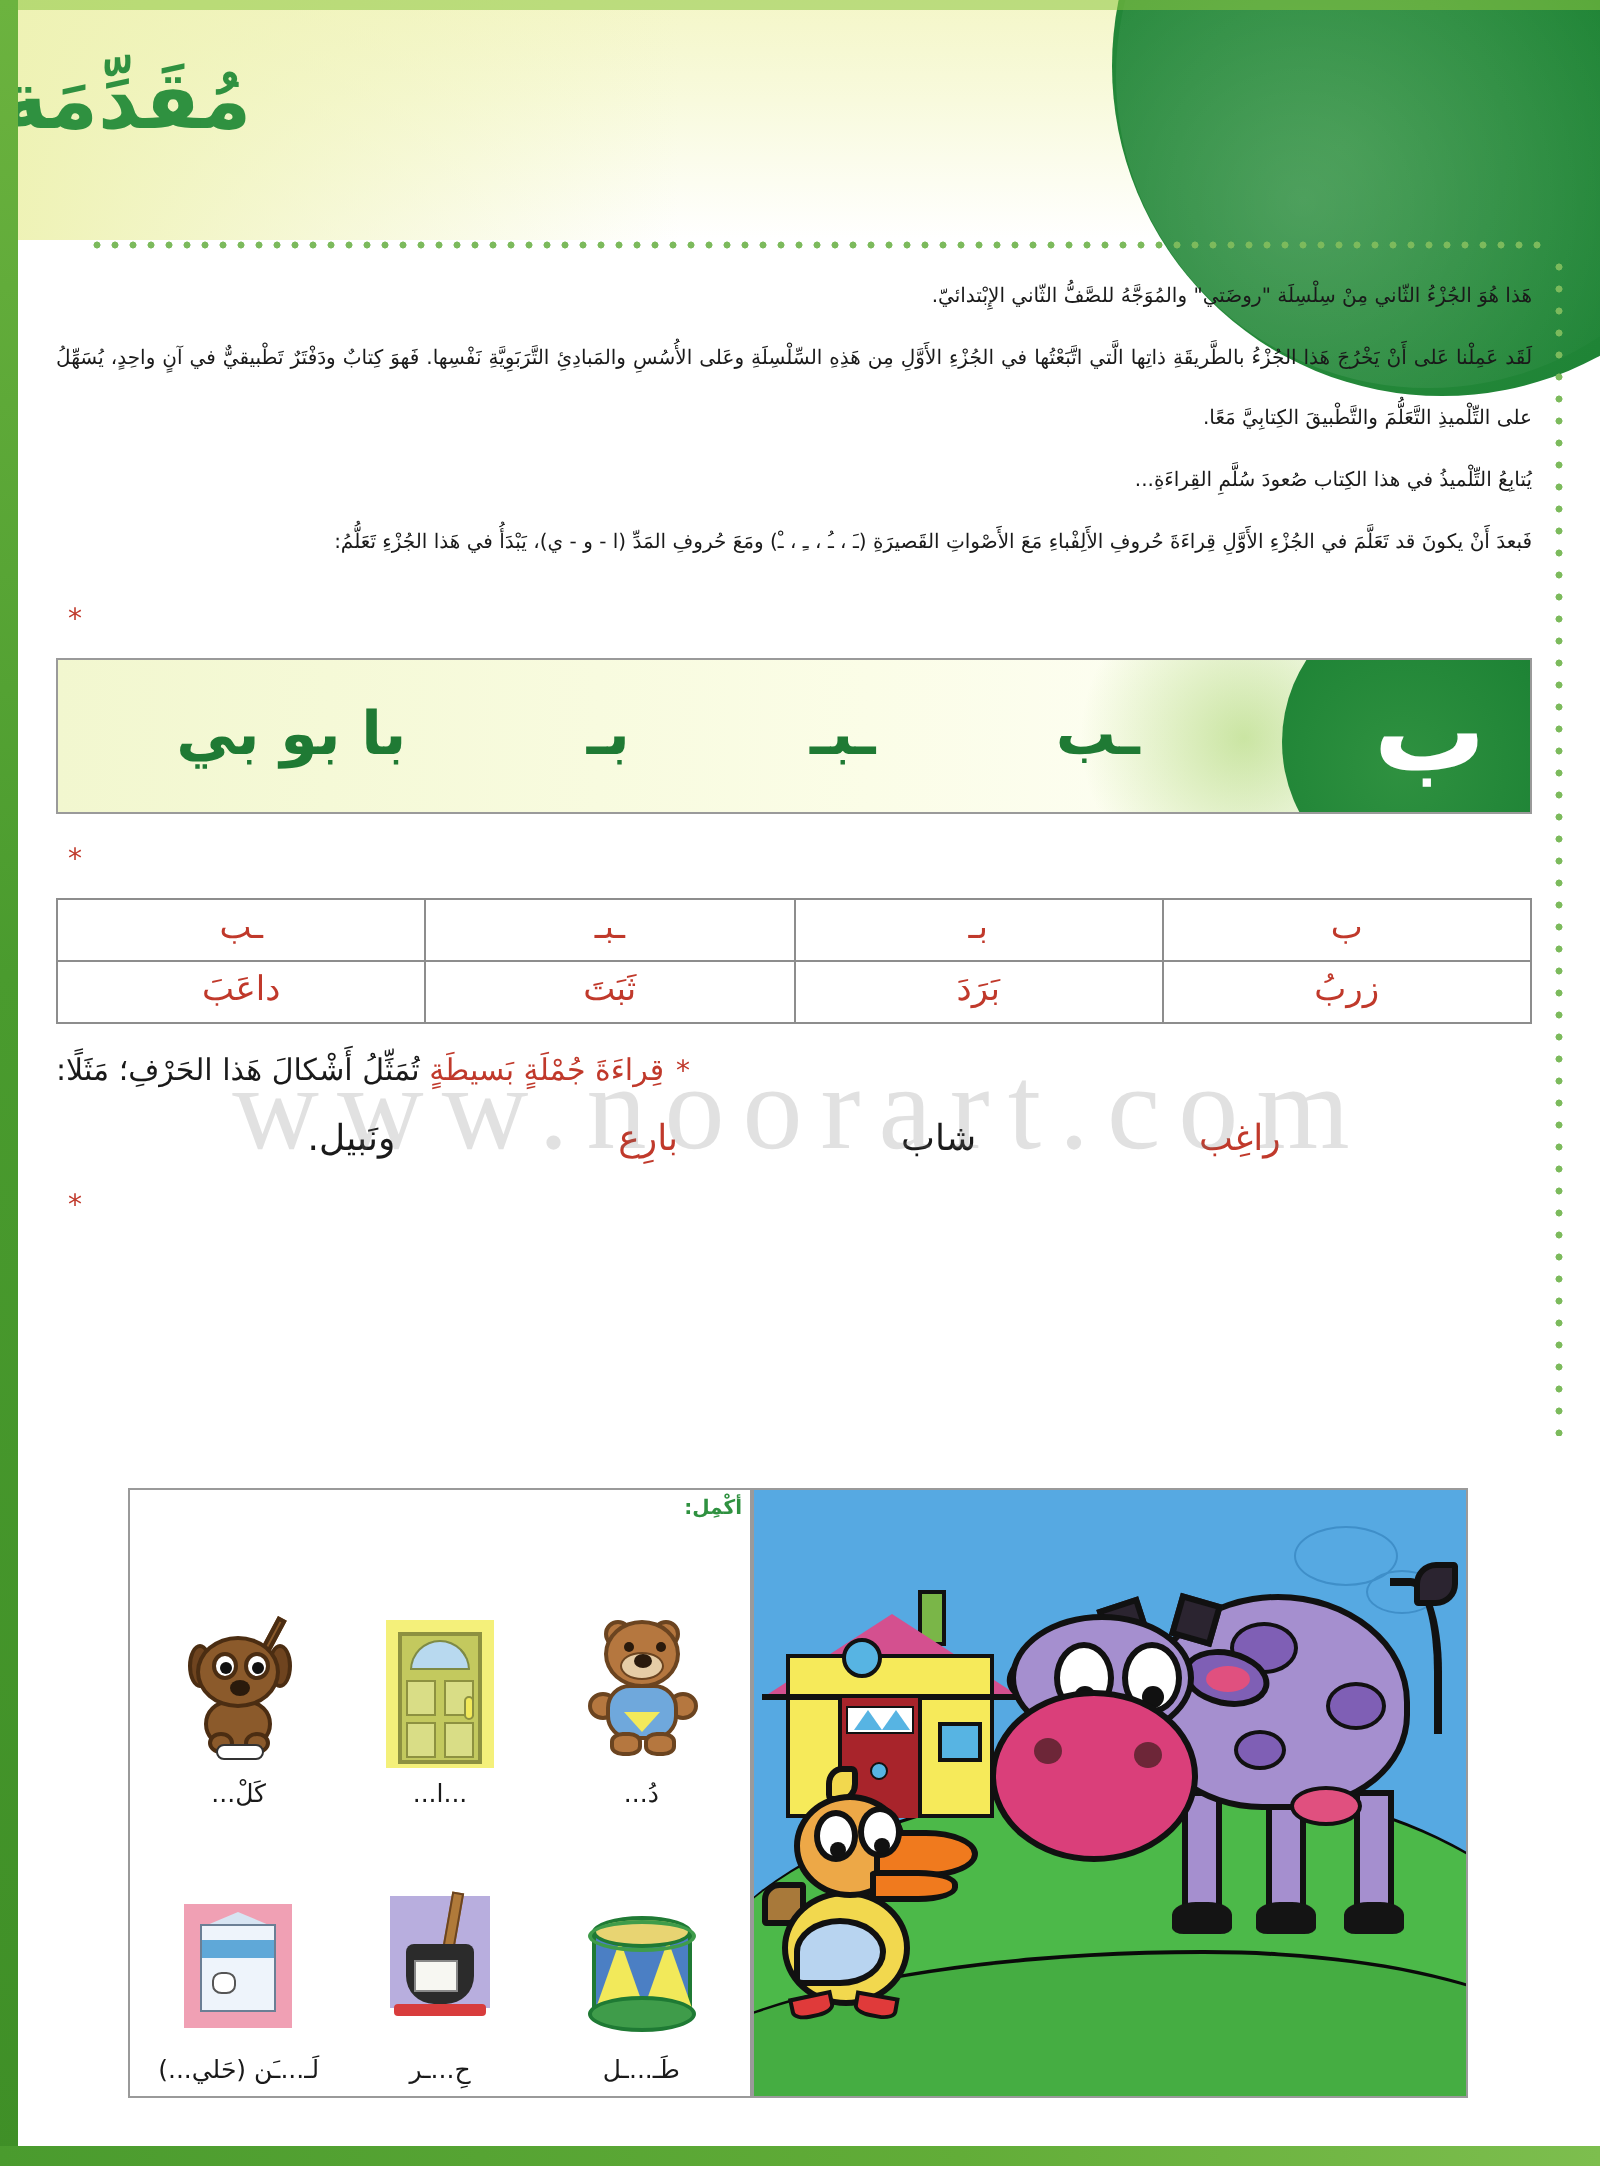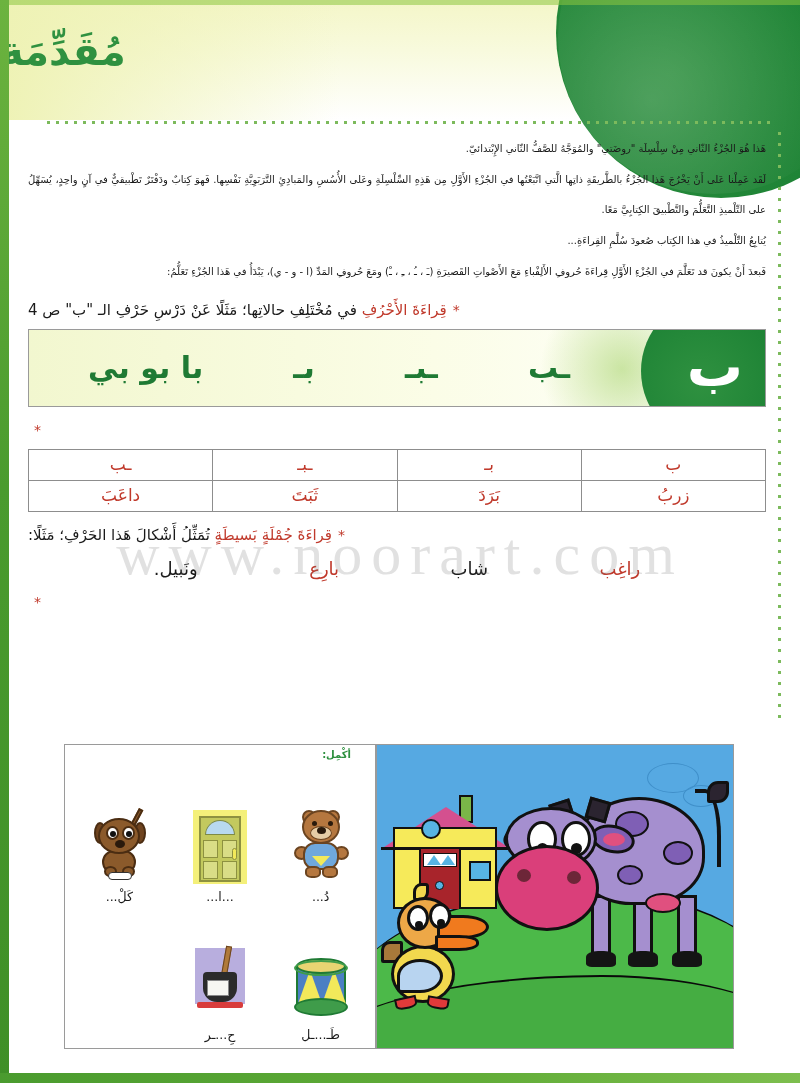--- a/index.html
+++ b/index.html
@@ -229,21 +229,21 @@
   }
   .ex-left {
     width: 312px; height: 305px;
     border: 1px solid #9a9a9a;
     background: #ffffff;
     position: relative;
     direction: rtl;
   }
   .ex-label {
     position: absolute;
-    right: 24px; top: 4px;
+    right: 4px; top: 4px;
     font-size: 10px;
     color: #2f9140;
     font-weight: bold;
   }
   .ex-grid {
     position: absolute;
     top: 22px; right: 4px; left: 4px; bottom: 4px;
     display: grid;
     grid-template-columns: repeat(3, 1fr);
     grid-template-rows: repeat(2, 1fr);
@@ -414,23 +414,20 @@
 
   <div class="content">
 
     <p class="para lead">هَذا هُوَ الجُزْءُ الثّاني مِنْ سِلْسِلَة "روضَتي" والمُوَجَّهُ للصَّفُّ الثّاني الإِبْتدائيّ.</p>
     <p class="para">لَقَد عَمِلْنا عَلى أَنْ يَخْرُجَ هَذا الجُزْءُ بالطَّريقَةِ ذاتِها الَّتي اتَّبَعْتُها في الجُزْءِ الأَوَّلِ مِن هَذِهِ السِّلْسِلَةِ وعَلى الأُسُسِ والمَبادِئِ التَّرَبَوِيَّةِ نَفْسِها. فَهوَ كِتابٌ ودَفْتَرٌ تَطْبيقيٌّ في آنٍ واحِدٍ، يُسَهِّلُ على التِّلْميذِ التَّعَلُّمَ والتَّطْبيقَ الكِتابِيَّ مَعًا.</p>
     <p class="para center-first">يُتابِعُ التِّلْميذُ في هذا الكِتاب صُعودَ سُلَّمِ القِراءَةِ...</p>
     <p class="para">فَبعدَ أَنْ يكونَ قد تَعَلَّمَ في الجُزْءِ الأَوَّلِ قِراءَةَ حُروفِ الأَلِفْباءِ مَعَ الأَصْواتِ القَصيرَةِ (ـَ ، ـُ ، ـِ ، ـْ) ومَعَ حُروفِ المَدِّ (ا - و - ي)، يَبْدَأُ في هَذا الجُزْءِ تَعَلُّمُ:</p>
 
     <div class="bullet-row">
       <span class="star">*</span>
-      <span class="bullet-text">
-        <span class="hl">قِراءَةَ </span><span class="hl">الأَحْرُفِ </span><span>في مُخْتَلِفِ حالاتِها؛ مَثَلًا عَنْ دَرْسِ حَرْفِ الـ "ب" ص 4</span>
-      </span>
     </div>
 
     <div class="letter-panel">
       <div class="letter-disc-soft"></div>
       <div class="letter-disc"></div>
       <div class="letter-big">ب</div>
       <div class="letter-forms">
         <span class="grp">ـب</span>
         <span class="grp">ـبـ</span>
         <span class="grp">بـ</span>
@@ -622,19 +619,29 @@
           <div class="ex-art">
             <div class="ink-bg"></div>
             <div class="ink-pen"></div>
             <div class="ink-pot"></div>
             <div class="ink-lab"></div>
             <div class="ink-base"></div>
           </div>
           <div class="ex-caption">حِ...ـر</div>
         </div>
 
+        <div class="ex-cell">
+          <div class="ex-art">
+            <div class="milk-bg"></div>
+            <div class="milk-top"></div>
+            <div class="milk-box"></div>
+            <div class="milk-band"></div>
+            <div class="milk-cow"></div>
+          </div>
+          <div class="ex-caption">لَـ...ـَن (حَلي...)</div>
+        </div>
 
       </div>
     </div>
   </div>
 
   <div class="watermark">www.noorart.com</div>
 </div>
 
 </body></html>

